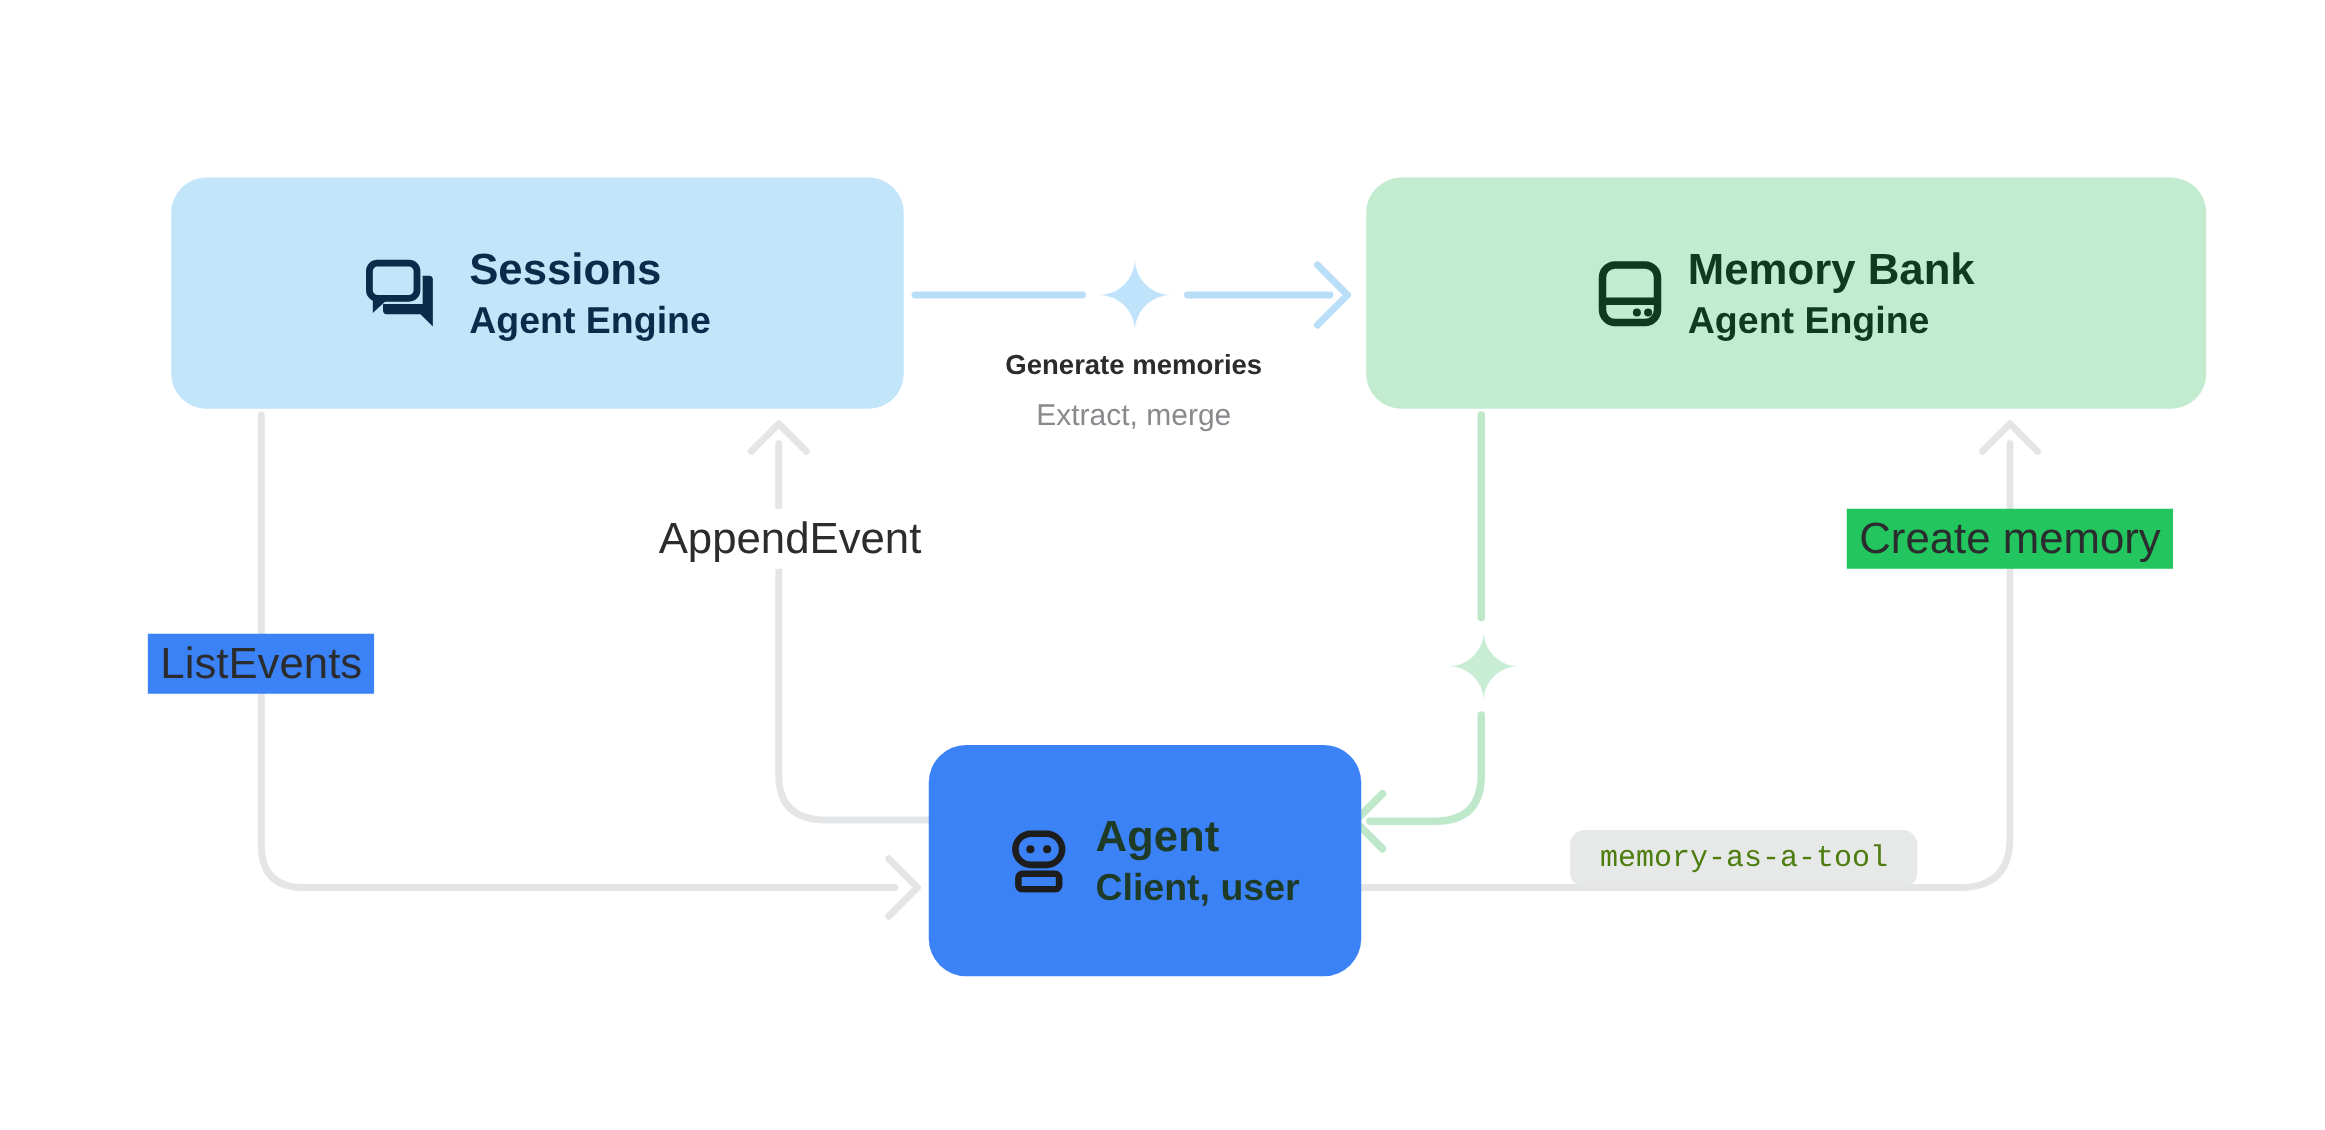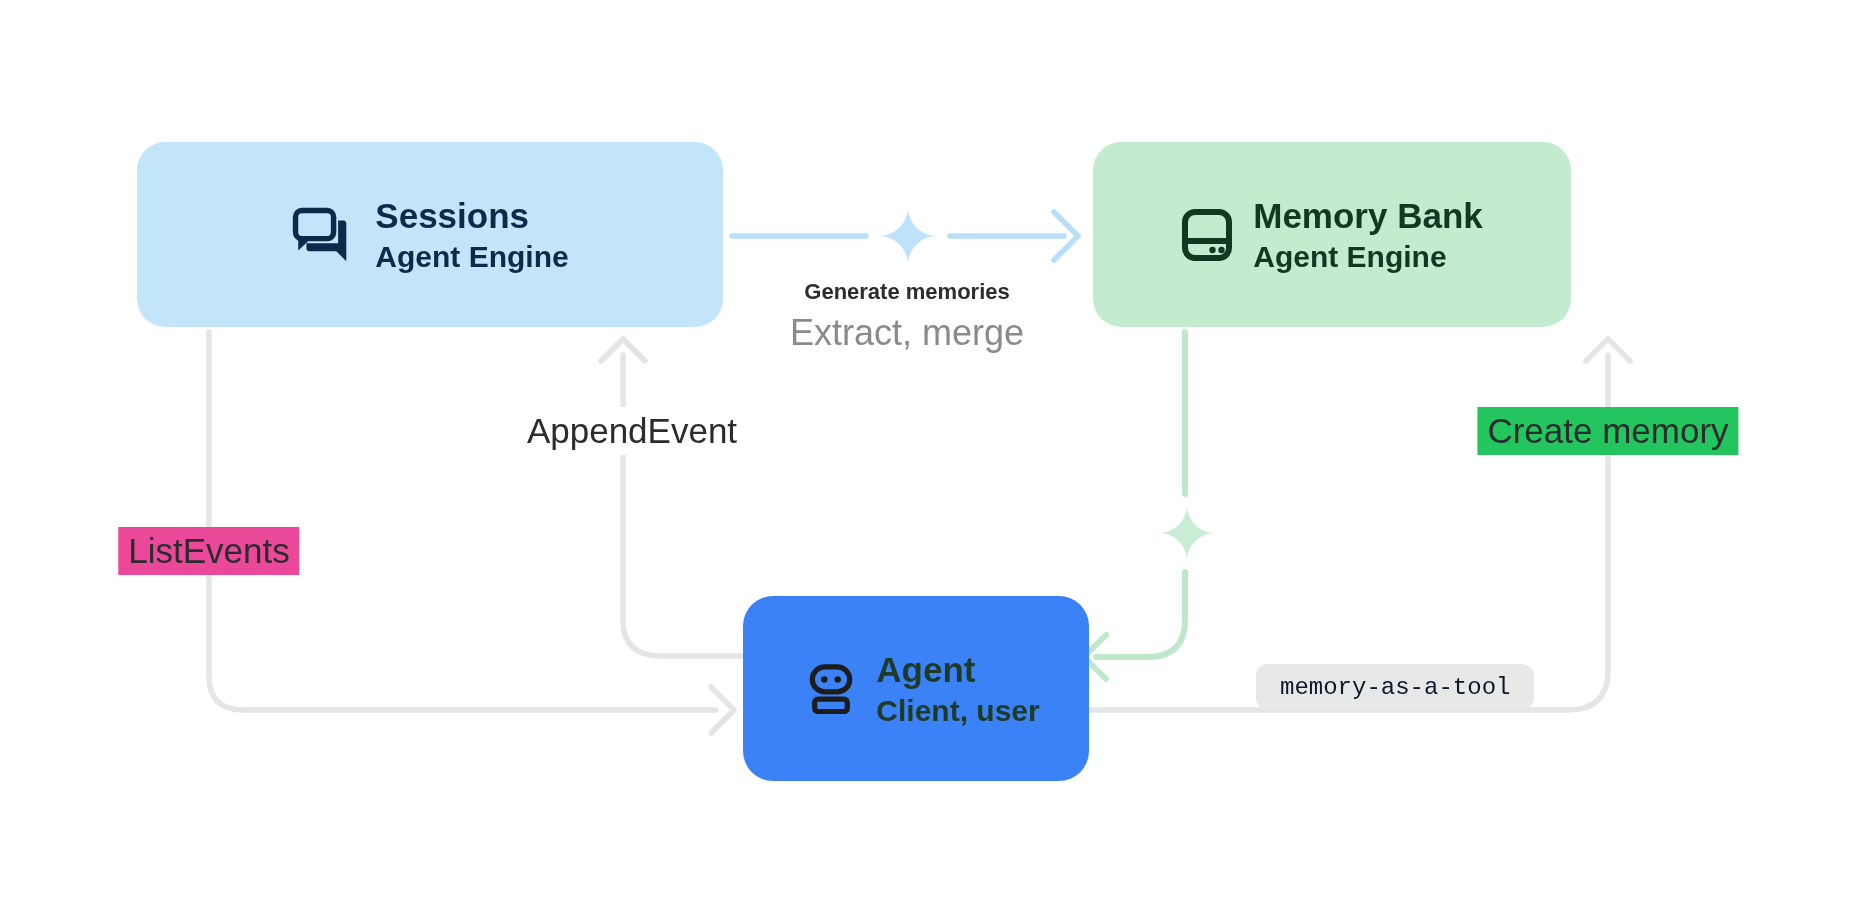--- a/index.html
+++ b/index.html
@@ -7,42 +7,42 @@
     position:relative;width:1860px;height:904px;background:#ffffff;overflow:hidden;
     font-family:"Liberation Sans",sans-serif;
     margin-top:10px;
   }
   svg.overlay{position:absolute;left:0;top:0;z-index:1;}
   .node{
     position:absolute;z-index:2;display:flex;align-items:center;justify-content:center;
     border-radius:28px;
   }
   #sessions-box{left:137px;top:132px;width:586px;height:185px;background:#c2e5fa;gap:26px;}
-  #memory-box{left:1093px;top:132px;width:478px;height:185px;background:#c3ebcf;gap:20px;}
+  #memory-box{left:1093px;top:132px;width:672px;height:185px;background:#c3ebcf;gap:20px;}
   #agent-box{left:743px;top:586px;width:330px;height:185px;background:#3b82f6;border-radius:30px;gap:22px;padding-left:16px;}
   .node .txt{display:flex;flex-direction:column;justify-content:center;}
   .node .title{font-size:35px;font-weight:700;line-height:1.25;}
   .node .subtitle{font-size:30px;font-weight:700;line-height:1.25;}
   #sessions-box .title,#sessions-box .subtitle{color:#0c2a49;}
   #memory-box .title,#memory-box .subtitle{color:#113821;}
   #agent-box .title,#agent-box .subtitle{color:#1e3b28;}
   .edge-label{
     position:absolute;z-index:3;transform:translate(-50%,-50%);
     font-size:35px;color:#2a2c2e;white-space:nowrap;
   }
   #generate-label{left:907px;top:282px;font-size:22px;font-weight:700;}
-  #extract-label{left:907px;top:323px;font-size:36px;color:#888a8d;}
+  #extract-label{left:907px;top:323px;font-size:24px;color:#888a8d;}
   #append-label{left:632px;top:421px;background:#ffffff;padding:4px 10px;}
-  #list-label{left:209px;top:541px;background:#ec4899;padding:4px 10px;}
+  #list-label{left:209px;top:521px;background:#3b82f6;padding:4px 10px;}
   #create-label{left:1608px;top:421px;background:#22c55e;padding:4px 10px;}
   #retrieve-label{left:1225px;top:523px;transform:translateY(-50%);}
   #tool-badge{
     position:absolute;z-index:3;left:1256px;top:654px;height:46px;
     display:flex;align-items:center;padding:0 24px;background:#e7e8e8;border-radius:12px;
-    font-family:"Liberation Mono",monospace;font-size:24px;color:#0f172a;white-space:nowrap;
+    font-family:"Liberation Mono",monospace;font-size:24px;color:#4d7c0f;white-space:nowrap;
   }
 </style>
 </head>
 <body>
 
 <div id="canvas">
 
   <svg class="overlay" width="1860" height="904" viewBox="0 0 1860 904">
 
     <g stroke="#b9def8" stroke-width="5.5" fill="none" stroke-linecap="round" stroke-linejoin="round">

